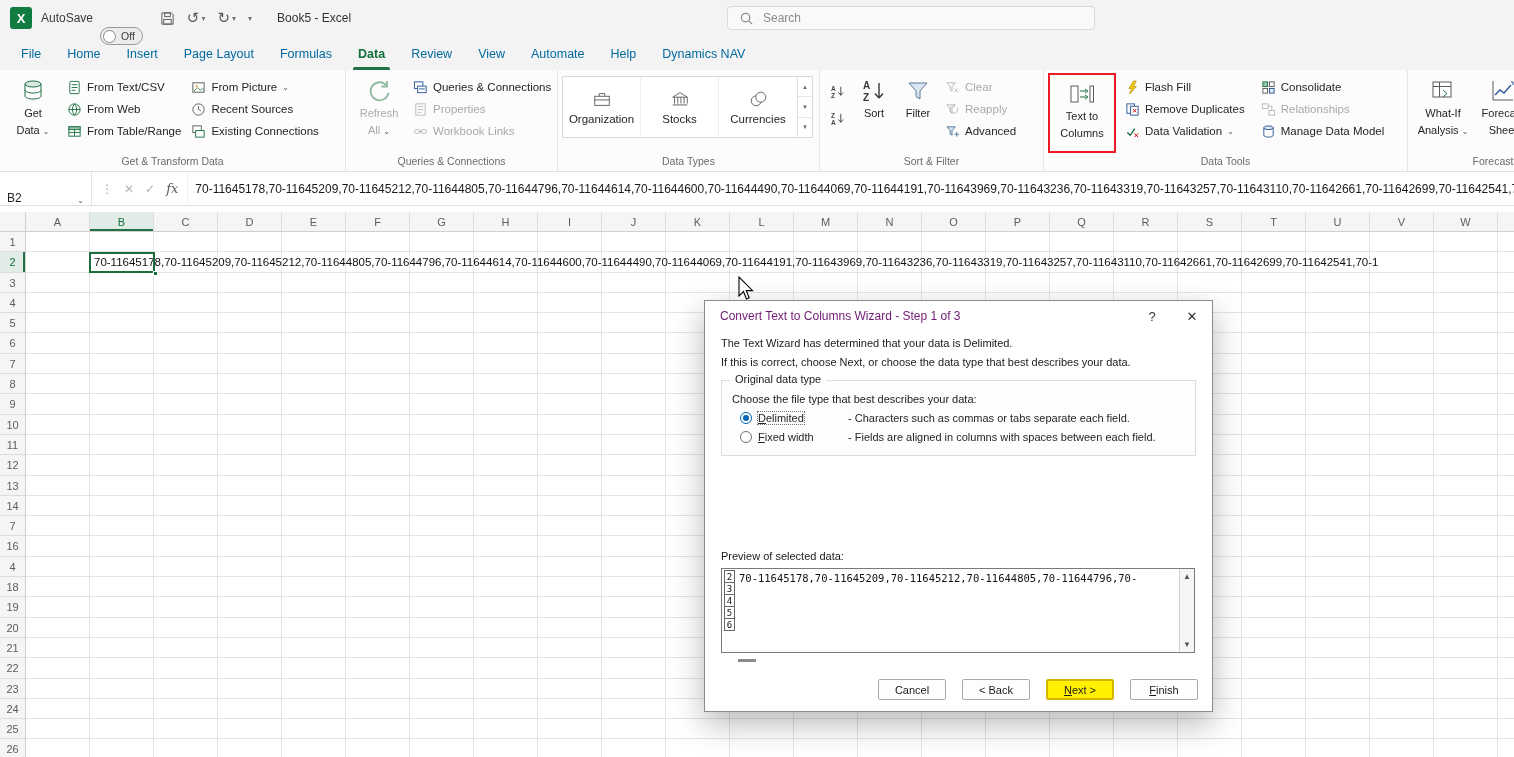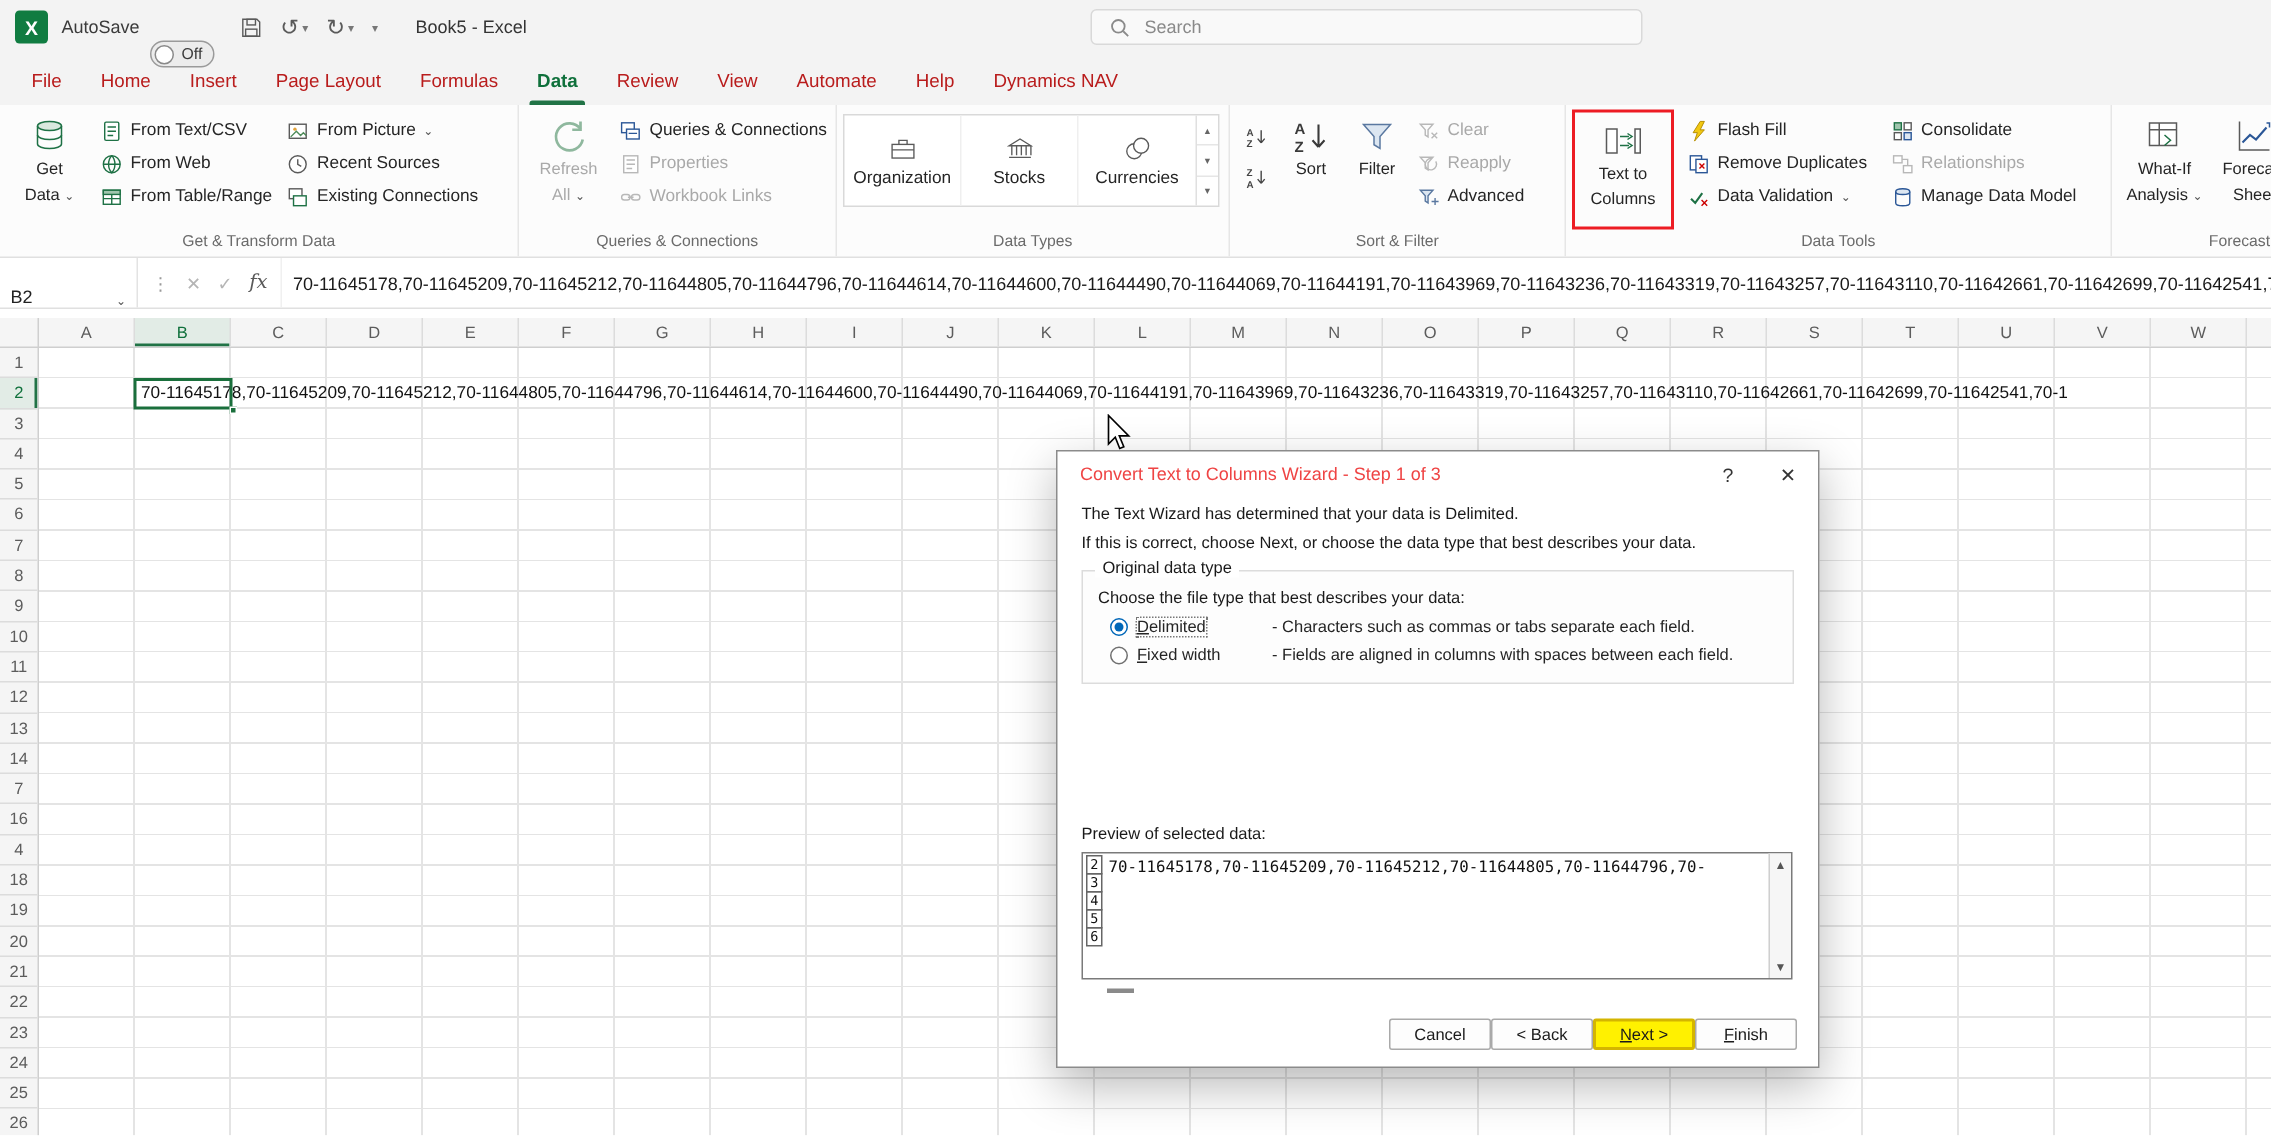--- a/index.html
+++ b/index.html
@@ -13,21 +13,21 @@
   .toggle { height:18px; border:1px solid #9a9a9a; border-radius:9px; background:#ececec; display:flex; align-items:center; gap:5px; padding:0 7px 0 2px; font-size:10.5px; color:#3b3b3b;margin-top:36px; }
   .knob { width:13px; height:13px; border-radius:50%; background:#fff; border:1px solid #8a8a8a; }
   .qat { display:flex; align-items:center; gap:12px; margin-left:8px; color:#5a5a5a; }
   .qat-btn { display:flex; align-items:center; gap:2px; font-size:15px; color:#5a5a5a; }
   .caret-xs { font-size:8px; color:#777; }
   .tb-title { font-size:12px; color:#333; margin-left:16px; white-space:nowrap; }
   .search { position:absolute; left:727px; top:6px; width:368px; height:24px; background:#f9f9f9; border:1px solid #d9d9d9; border-radius:4px; display:flex; align-items:center; gap:9px; padding:0 11px; color:#8a8a8a; font-size:12px; }
 
   
   .tabsrow { height:34px; background:#f3f3f3; display:flex; align-items:flex-end; padding:0 8px; }
-  .tab { padding:8px 13px 9px; font-size:12.5px; color:#b91c1c; position:relative; white-space:nowrap; cursor:default; }
+  .tab { padding:8px 13px 9px; font-size:12.5px; color:#0369a1; position:relative; white-space:nowrap; cursor:default; }
   .tab.active { color:#0f703b; font-weight:bold; }
   .tab.active::after { content:""; position:absolute; left:8px; right:8px; bottom:0; height:3px; background:#217346; border-radius:2px 2px 0 0; }
 
   
   .ribbon { height:102px; background:#fcfcfc; border-bottom:1px solid #e0e0e0; display:flex; overflow:hidden; }
   .rgroup { border-right:1px solid #e6e6e6; display:flex; flex-direction:column; padding:3px 4px 0; flex:none; }
   .rcontent { flex:1; display:flex; align-items:stretch; }
   .glabel { text-align:center; font-size:10.5px; color:#6b6b6b; padding:2px 2px 4px; white-space:nowrap; }
   .bigbtn { width:58px; display:flex; flex-direction:column; align-items:center; gap:3px; padding-top:5px; font-size:11px; text-align:center; line-height:1.25; border-radius:3px; flex:none; }
   .bigbtn .lbl { white-space:nowrap; }
@@ -67,21 +67,21 @@
   .cells { position:absolute; left:26px; top:20px; right:0; bottom:0;
     background-image:
       repeating-linear-gradient(to right, transparent 0 63px, #e4e4e4 63px 64px),
       repeating-linear-gradient(to bottom, transparent 0 19.3px, #e4e4e4 19.3px 20.3px); }
   .rowtext { position:absolute; left:64px; top:20.3px; height:20.3px; line-height:20.3px; font-size:11.5px; white-space:nowrap; overflow:hidden; right:0; padding-left:4px; color:#111; }
   .selbox { position:absolute; left:63px; top:19.5px; width:66px; height:21.8px; border:2px solid #1a6f3c; }
   .fillhandle { position:absolute; left:126.5px; top:39.2px; width:5px; height:5px; background:#1a6f3c; border:1px solid #fff; }
 
   
   .dialog { position:absolute; left:704px; top:300px; width:509px; height:412px; background:#fff; border:1px solid #8b8b8b; box-shadow:0 12px 30px rgba(0,0,0,.28); font-size:11px; z-index:20; }
-  .dtitle { height:30px; display:flex; align-items:center; padding:0 15px; font-size:12px; color:#ef4444; }
+  .dtitle { height:30px; display:flex; align-items:center; padding:0 15px; font-size:12px; color:#701a75; }
   .dctrls { position:absolute; top:0; right:0; display:flex; }
   .dhelp, .dclose { width:40px; height:30px; display:flex; align-items:center; justify-content:center; font-size:13px; color:#333; }
   .dbody { padding:6px 16px 0; }
   .dline { margin-bottom:7px; color:#1a1a1a; }
   .groupbox { position:relative; border:1px solid #dcdcdc; margin-top:12px; padding:12px 10px 8px; height:76px; background:#fdfdfd; }
   .gb-legend { position:absolute; top:-8px; left:8px; background:#fff; padding:0 5px; color:#1a1a1a; }
   .rrow { display:flex; align-items:center; gap:6px; margin:4px 0 7px 8px; }
   .radio { width:12px; height:12px; border:1px solid #707070; border-radius:50%; position:relative; background:#fff; flex:none; }
   .radio.checked { border-color:#0067b8; }
   .radio.checked::after { content:""; position:absolute; inset:2px; border-radius:50%; background:#0067b8; }
@@ -89,21 +89,21 @@
   .rfocus { outline:1px dotted #777; outline-offset:0px; }
   .accel { display:block; }
   .accel::first-letter { text-decoration:underline; }
   .pvlabel { position:absolute; left:16px; top:249px; color:#1a1a1a; }
   .pvbox { position:absolute; left:16px; top:267px; width:474px; height:85px; border:1px solid #7a7a7a; display:flex; background:#fff; }
   .pvnums { width:15px; padding:2px 1px 0 2px; display:flex; flex-direction:column; }
   .pvn { width:11px; height:13px; border:1px solid #666; margin-top:-1px; font-family:"DejaVu Sans Mono",monospace; font-size:9px; text-align:center; line-height:12px; color:#111; }
   .pvtext { flex:1; font-family:"DejaVu Sans Mono",monospace; font-size:10.5px; padding:3px 2px; white-space:nowrap; overflow:hidden; color:#111; }
   .pvsb { width:15px; border-left:1px solid #cfcfcf; background:#f6f6f6; display:flex; flex-direction:column; justify-content:space-between; align-items:center; padding:3px 0; color:#555; font-size:8px; }
   .hthumb { position:absolute; left:33px; top:358px; width:18px; height:3px; background:#8a8a8a; }
-  .dbtns { position:absolute; bottom:11px; right:14px; display:flex; gap:0; }
+  .dbtns { position:absolute; bottom:11px; right:14px; display:flex; gap:16px; }
   .dbtn { width:68px; height:21px; border:1px solid #a9a9a9; background:#fdfdfd; font-size:11px; display:flex; align-items:center; justify-content:center; border-radius:2px; color:#1a1a1a; }
   .dbtn.next { background:#fff100; border:2px solid #d4b500; }
 
   .cursor { position:absolute; left:736px; top:276px; z-index:40; }
 </style>
 </head>
 <body>
 
 <div class="titlebar">
   <div class="xl-logo">X</div>

